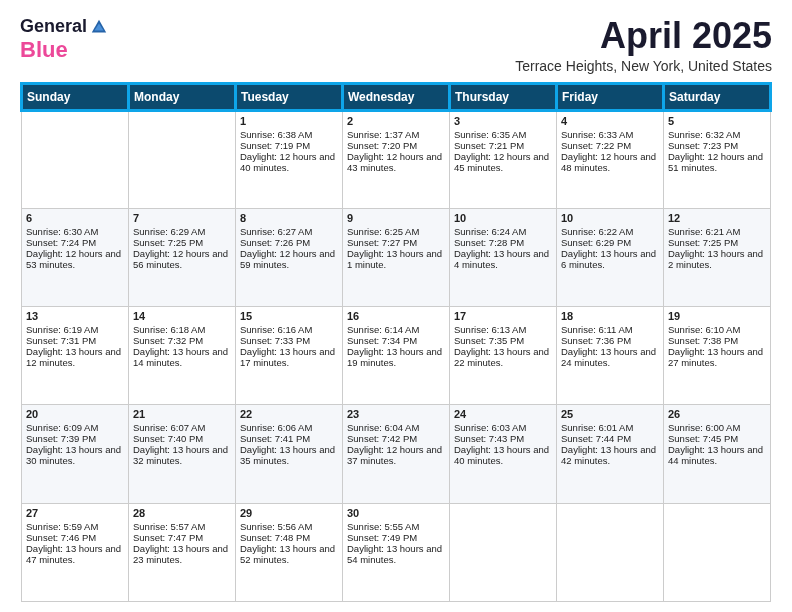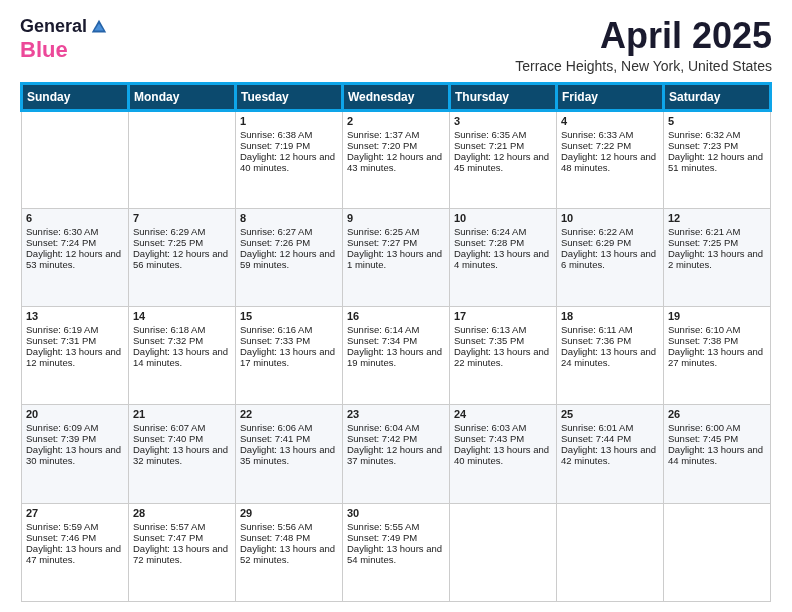--- a/index.html
+++ b/index.html
@@ -311,21 +311,21 @@
           <td>
             <span class="day-num">27</span>
             <div>Sunrise: 5:59 AM</div>
             <div>Sunset: 7:46 PM</div>
             <div>Daylight: 13 hours and 47 minutes.</div>
           </td>
           <td>
             <span class="day-num">28</span>
             <div>Sunrise: 5:57 AM</div>
             <div>Sunset: 7:47 PM</div>
-            <div>Daylight: 13 hours and 72 minutes.</div>
+            <div>Daylight: 13 hours and 23 minutes.</div>
           </td>
           <td>
             <span class="day-num">29</span>
             <div>Sunrise: 5:56 AM</div>
             <div>Sunset: 7:48 PM</div>
             <div>Daylight: 13 hours and 52 minutes.</div>
           </td>
           <td>
             <span class="day-num">30</span>
             <div>Sunrise: 5:55 AM</div>

